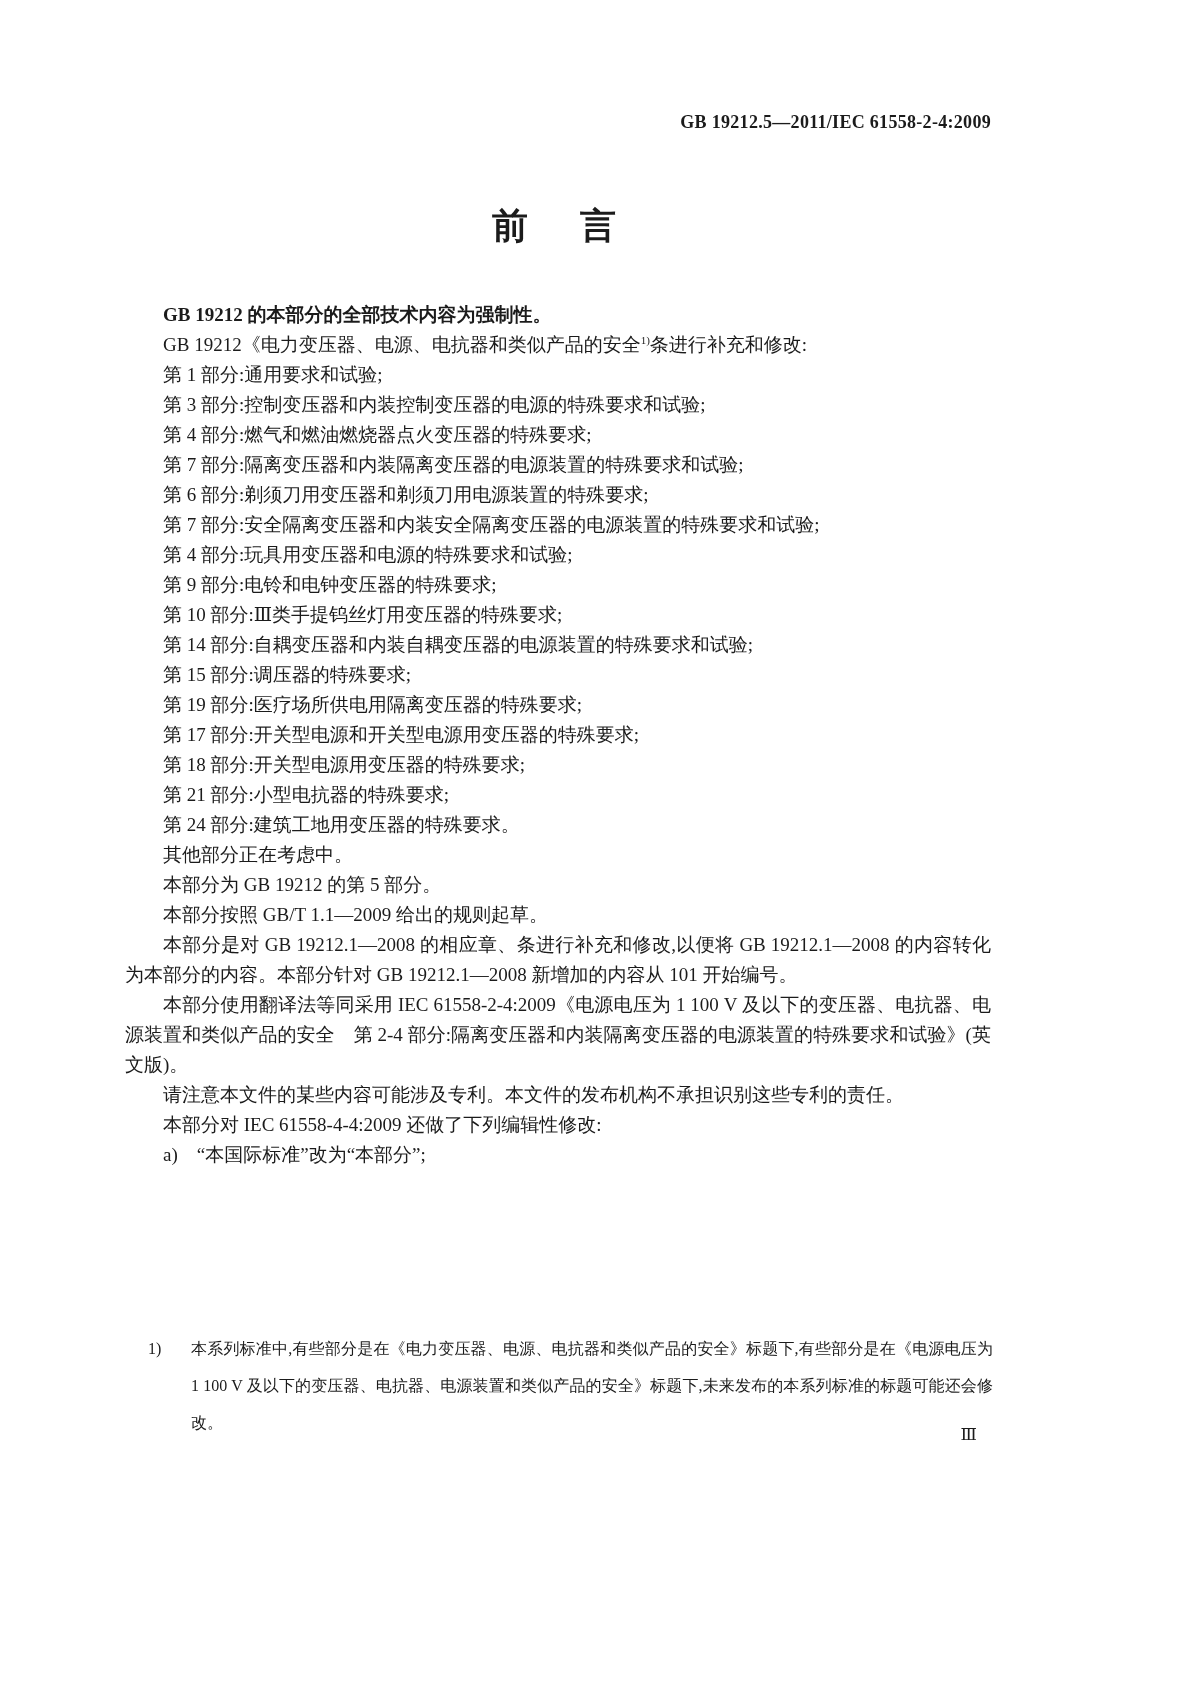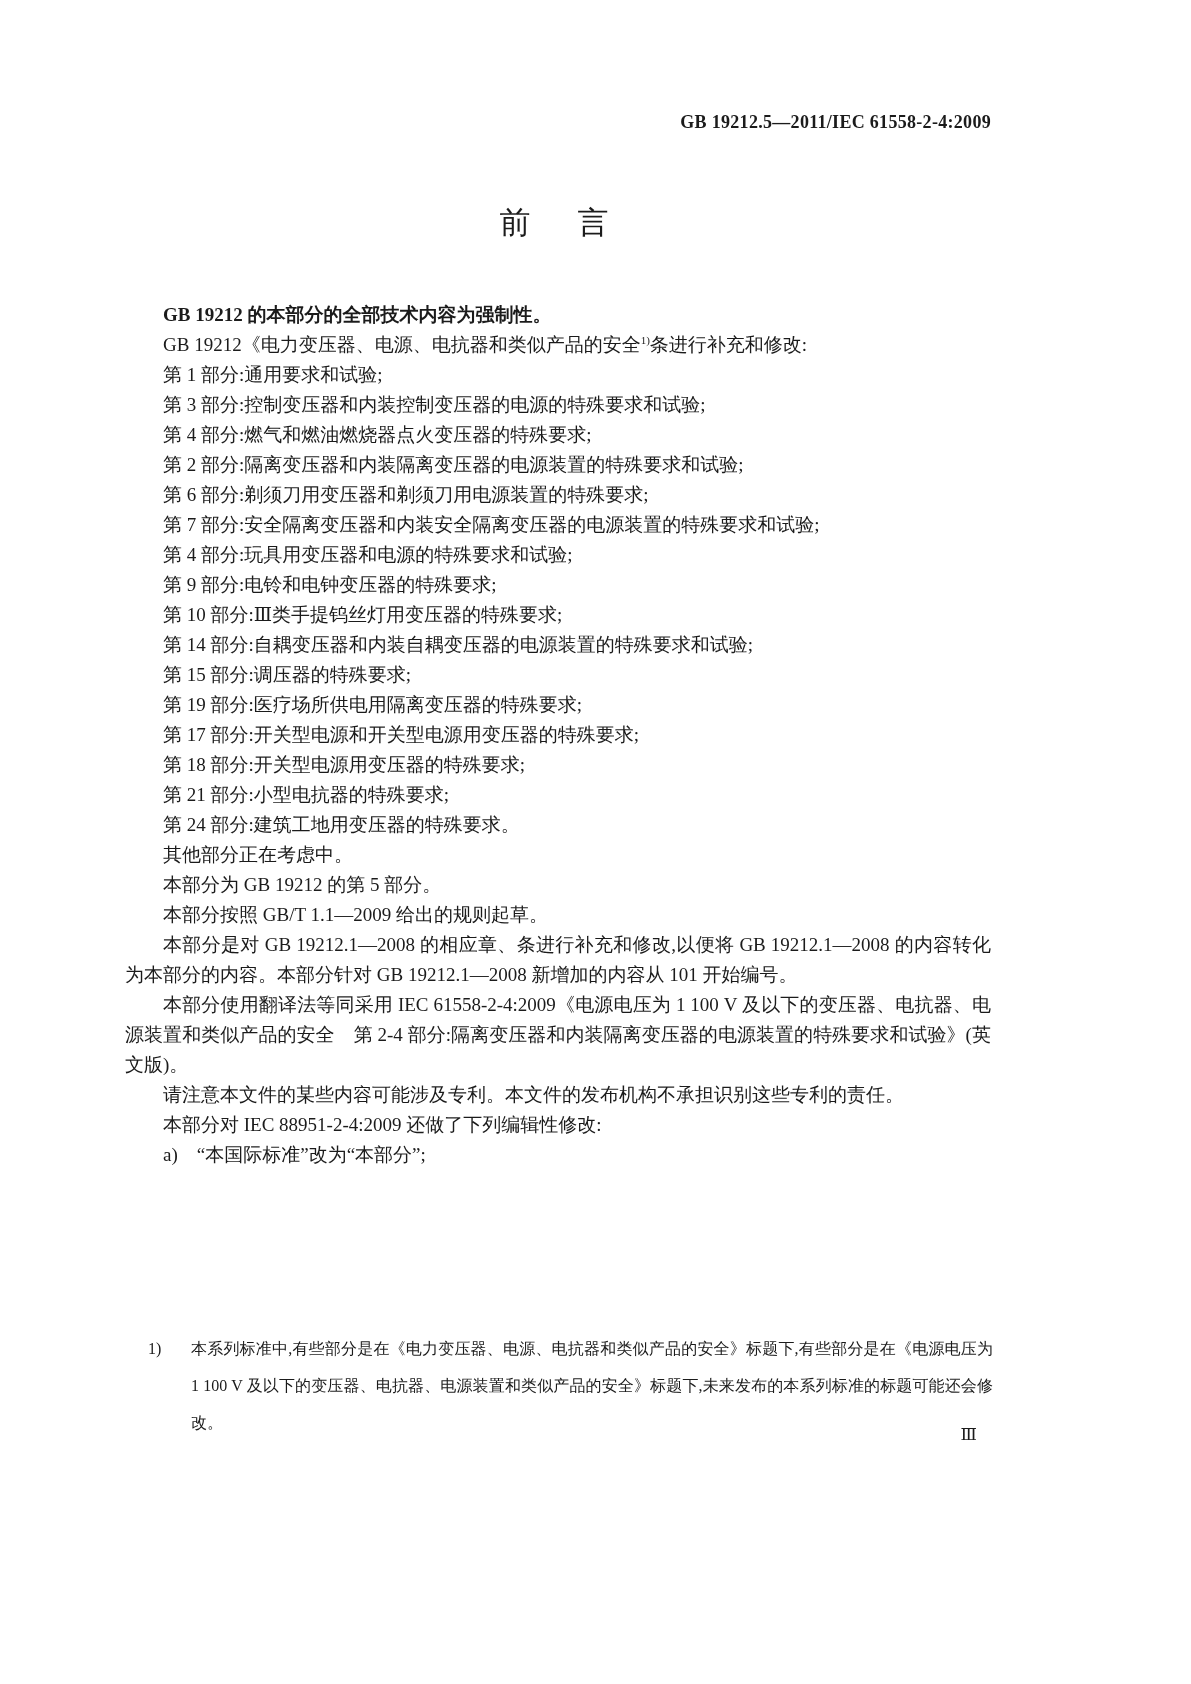--- a/index.html
+++ b/index.html
@@ -26,22 +26,22 @@
     font-size: 18px;
     font-weight: bold;
     letter-spacing: 0.3px;
   }
   .title {
     position: absolute;
     top: 202px;
     left: 125px;
     width: 866px;
     text-align: center;
-    font-size: 31px;
-    font-weight: normal;
+    font-size: 36px;
+    font-weight: bold;
     letter-spacing: 8px;
   }
   .body-text {
     position: absolute;
     top: 300px;
     left: 125px;
     width: 866px;
     font-size: 19px;
     line-height: 30px;
     text-align: justify;
@@ -98,21 +98,21 @@
 
     <div>
 
         <p class="para">第 1 部分:通用要求和试验;</p>
 
 
         <p class="para">第 3 部分:控制变压器和内装控制变压器的电源的特殊要求和试验;</p>
 
         <p class="para">第 4 部分:燃气和燃油燃烧器点火变压器的特殊要求;</p>
 
-        <p class="para">第 2 部分:隔离变压器和内装隔离变压器的电源装置的特殊要求和试验;</p>
+        <p class="para">第 7 部分:隔离变压器和内装隔离变压器的电源装置的特殊要求和试验;</p>
 
         <p class="para">第 6 部分:剃须刀用变压器和剃须刀用电源装置的特殊要求;</p>
 
         <p class="para">第 7 部分:安全隔离变压器和内装安全隔离变压器的电源装置的特殊要求和试验;</p>
 
         <p class="para">第 4 部分:玩具用变压器和电源的特殊要求和试验;</p>
 
         <p class="para">第 9 部分:电铃和电钟变压器的特殊要求;</p>
 
         <p class="para">第 10 部分:Ⅲ类手提钨丝灯用变压器的特殊要求;</p>
@@ -142,21 +142,21 @@
 
         <p class="para">本部分按照 GB/T 1.1—2009 给出的规则起草。</p>
 
 
         <p class="para">本部分是对 GB 19212.1—2008 的相应章、条进行补充和修改,以便将 GB 19212.1—2008 的内容转化为本部分的内容。本部分针对 GB 19212.1—2008 新增加的内容从 101 开始编号。</p>
 
         <p class="para">本部分使用翻译法等同采用 IEC 61558-2-4:2009《电源电压为 1 100 V 及以下的变压器、电抗器、电源装置和类似产品的安全　第 2-4 部分:隔离变压器和内装隔离变压器的电源装置的特殊要求和试验》(英文版)。</p>
 
         <p class="para">请注意本文件的某些内容可能涉及专利。本文件的发布机构不承担识别这些专利的责任。</p>
 
-        <p class="para">本部分对 IEC 88951-2-4:2009 还做了下列编辑性修改:</p>
+        <p class="para">本部分对 IEC 61558-4-4:2009 还做了下列编辑性修改:</p>
       </div>
 
     <p class="para"><span class="edit-label">a)</span><span>“本国际标准”改为“本部分”;</span></p>
 
   </div>
 
   <div class="footnote">
     <span class="fn-num">1)</span><span>本系列标准中,有些部分是在《电力变压器、电源、电抗器和类似产品的安全》标题下,有些部分是在《电源电压为 1 100 V 及以下的变压器、电抗器、电源装置和类似产品的安全》标题下,未来发布的本系列标准的标题可能还会修改。</span>
   </div>
 

